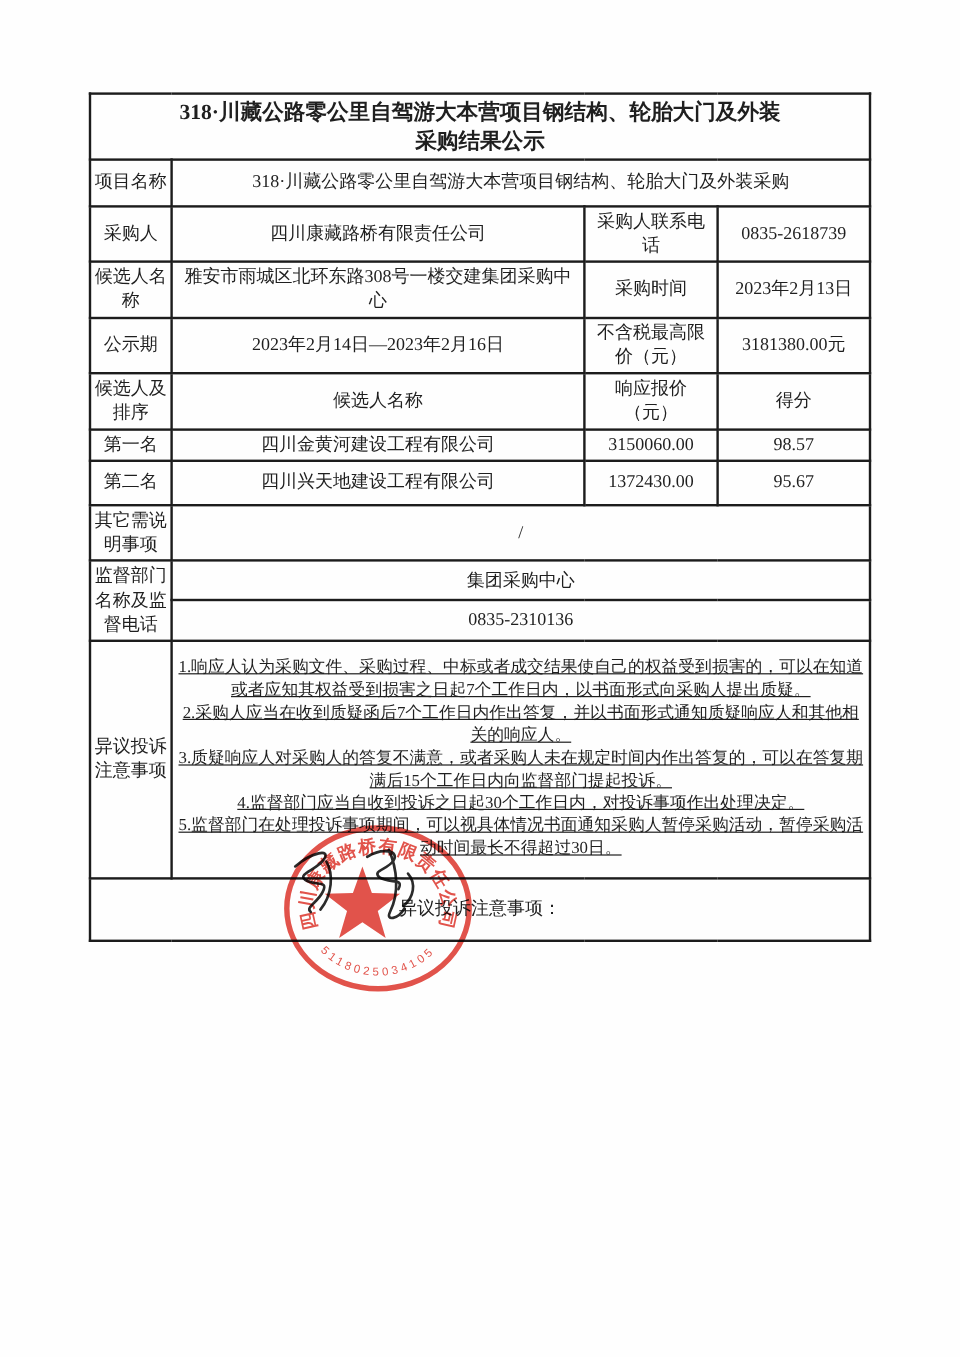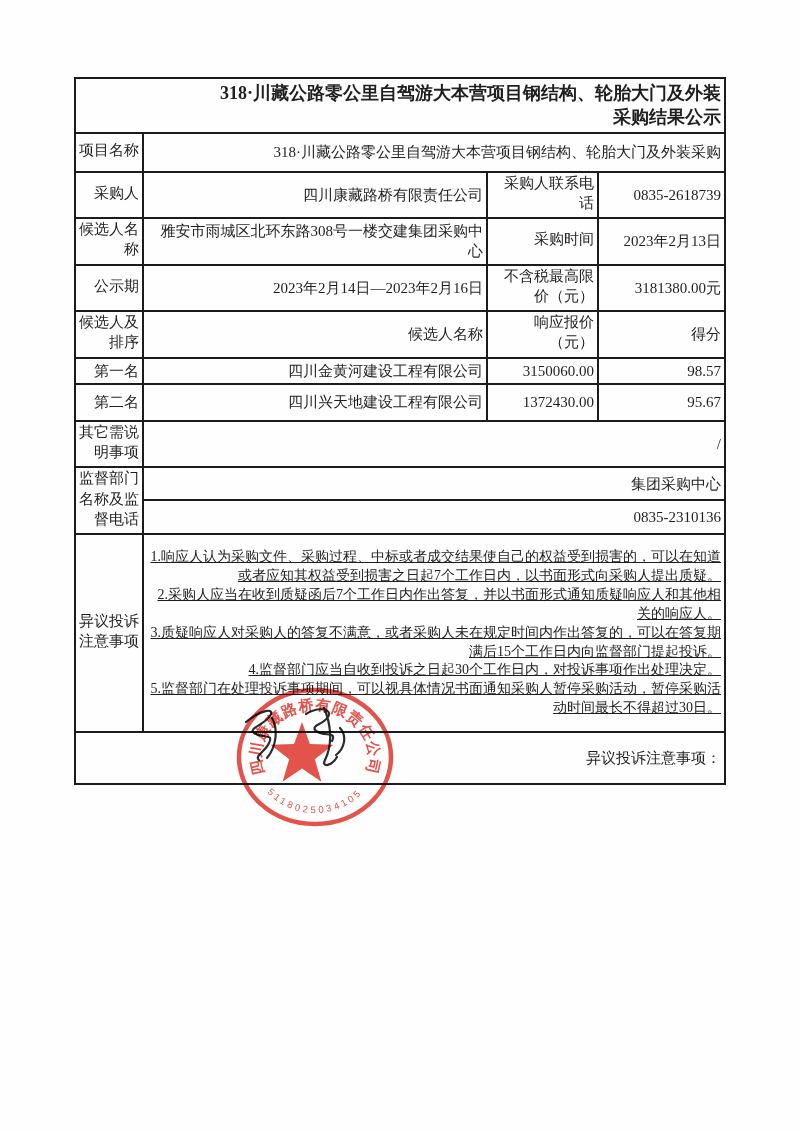--- a/index.html
+++ b/index.html
@@ -8,25 +8,25 @@
     position:relative; width:800px; height:1131px;
     background:#fefefe; overflow:hidden; color:#1f1f1f;
   }
   table.doc {
     position:absolute; left:74px; top:77px; width:650px;
     border-collapse:collapse; table-layout:fixed;
     font-size:15px; color:#1f1f1f;
   }
   table.doc td {
     border:2px solid #1c1c1c;
-    text-align:right; vertical-align:middle;
+    text-align:center; vertical-align:middle;
     padding:2px 3px; line-height:1.35;
   }
   td.title-cell { font-size:18px; font-weight:bold; line-height:23px; padding:2px 6px; }
-  td.label { padding:2px 4px;font-family:Liberation Mono, monospace; }
+  td.label { padding:2px 4px; }
   td.notes {
     text-align:left; vertical-align:top;
     font-size:14px; line-height:22px; padding:5px 6px 0 7px;text-decoration:underline;
   }
   td.sign-cell { text-align:left; vertical-align:middle; padding-left:8px; height:52px; }
   .seal-svg { position:absolute; left:233px; top:685px; mix-blend-mode:multiply; opacity:0.92; }
   .sig-svg  { position:absolute; left:236px; top:698px; mix-blend-mode:multiply; }
 </style>
 </head>
 <body>

